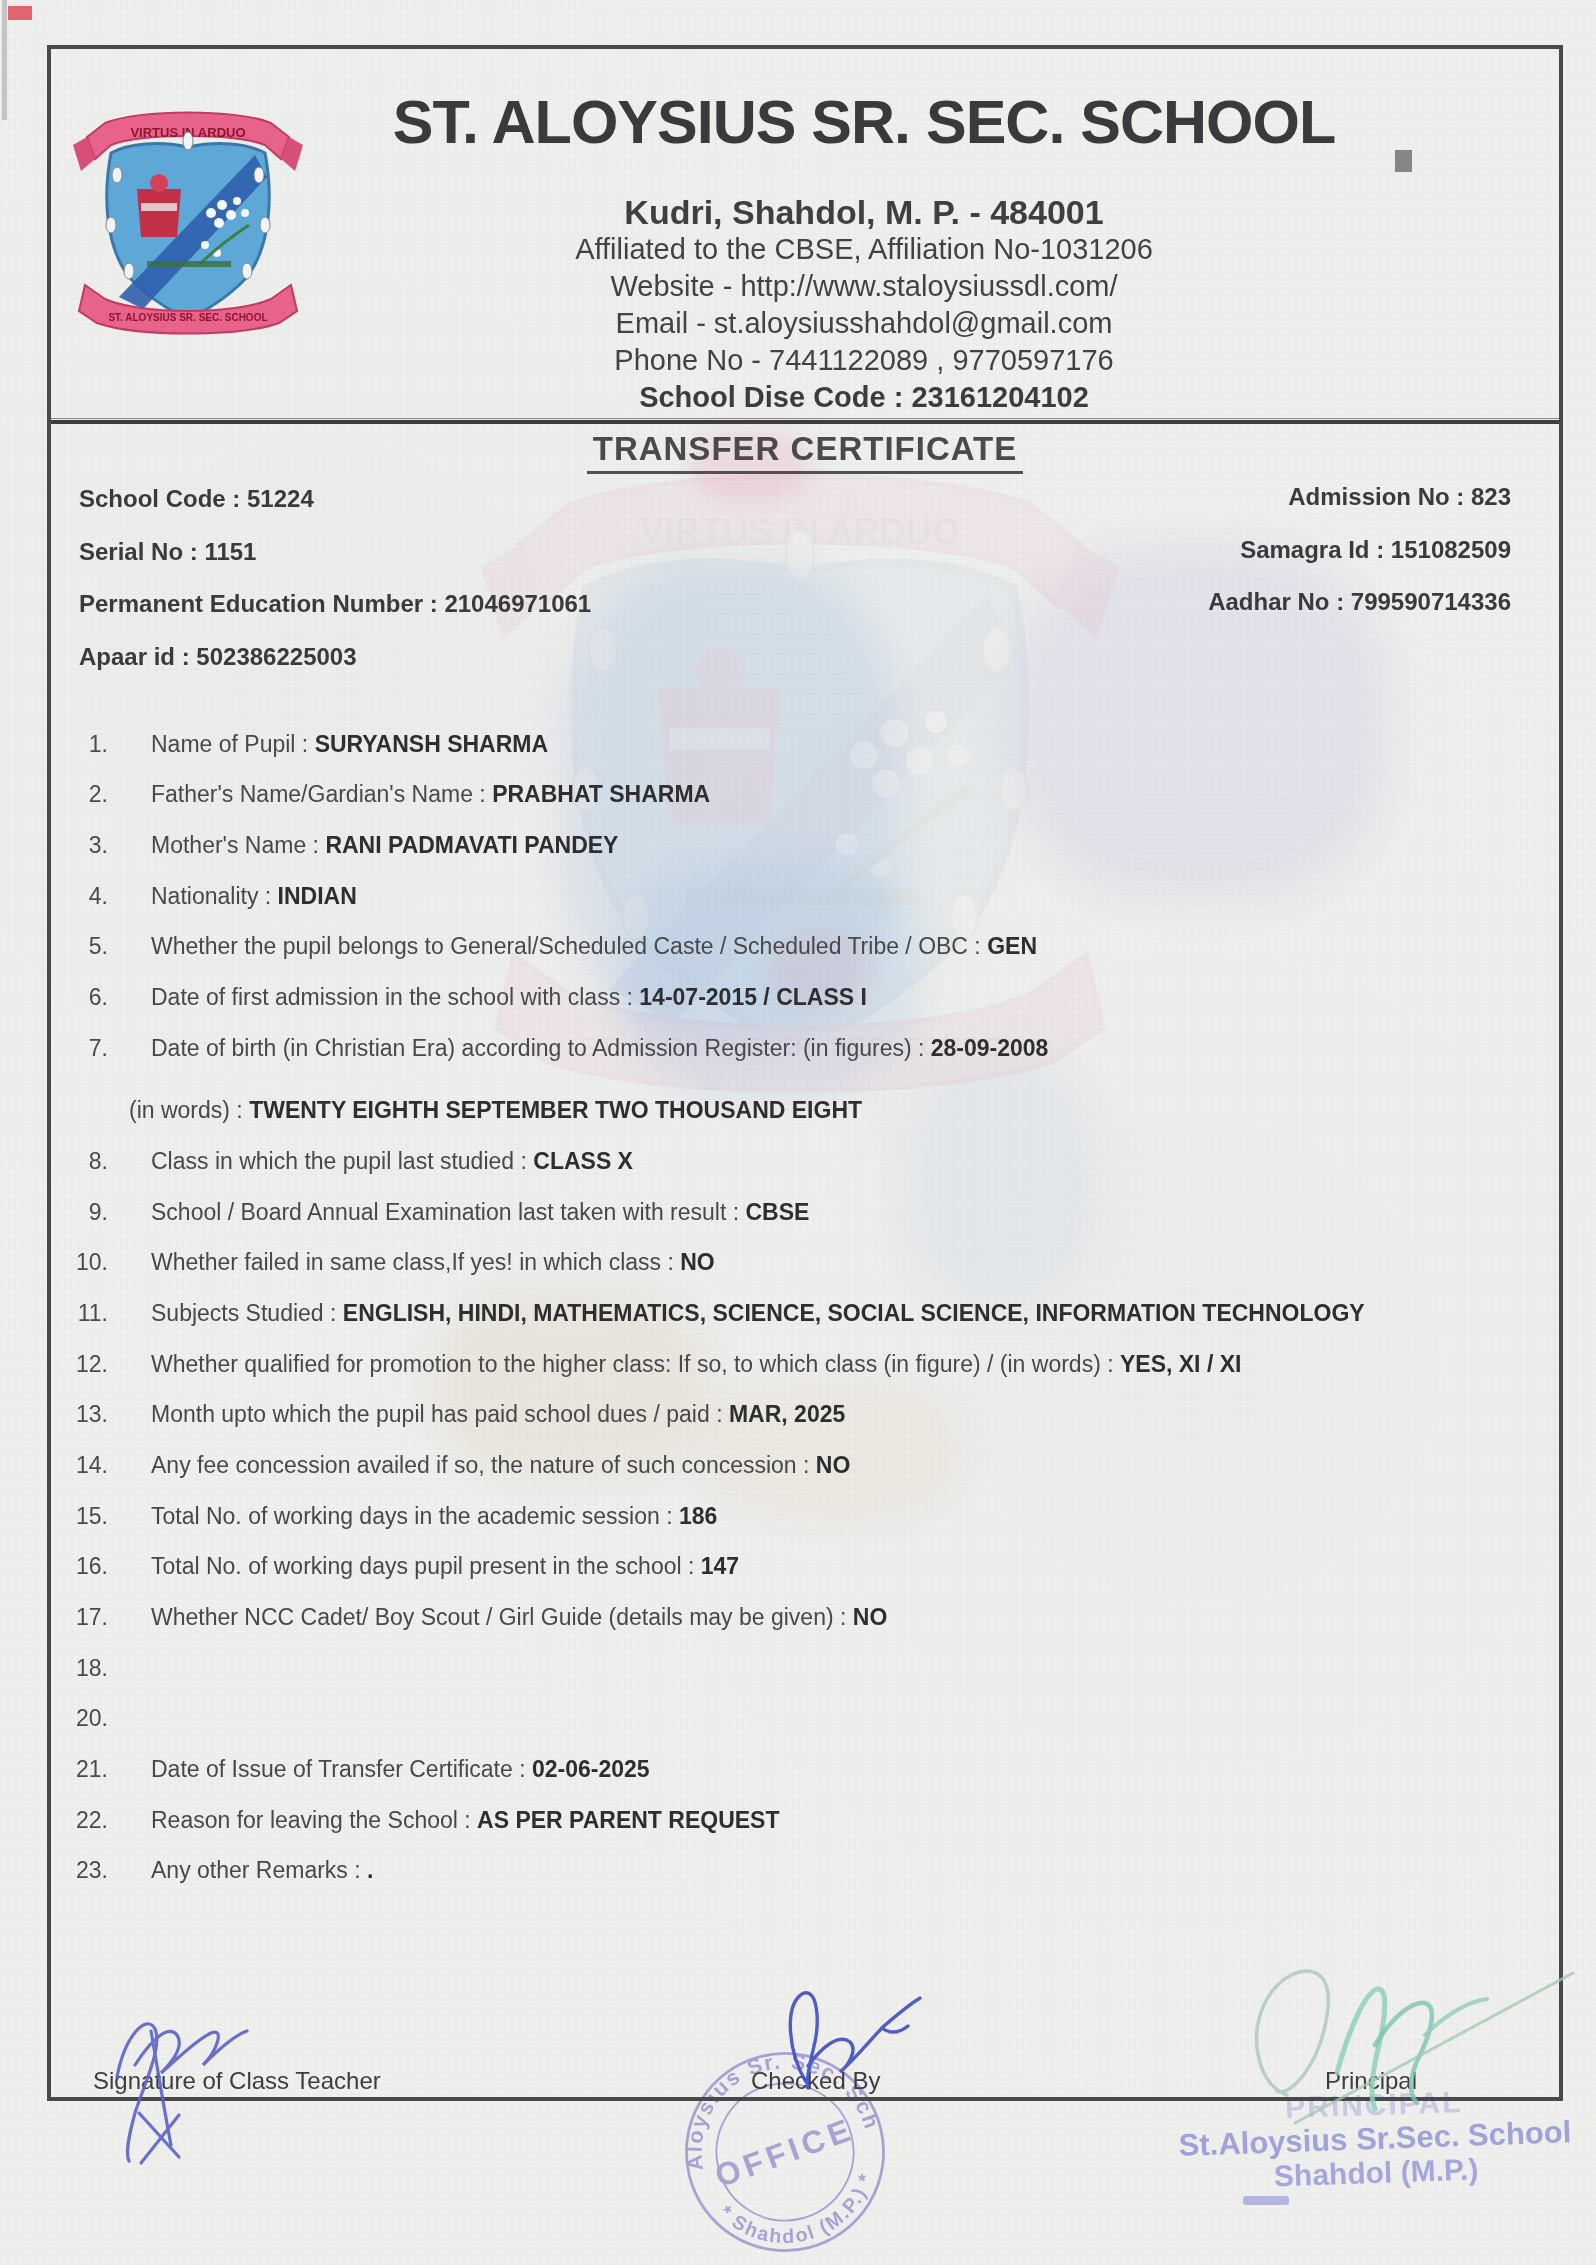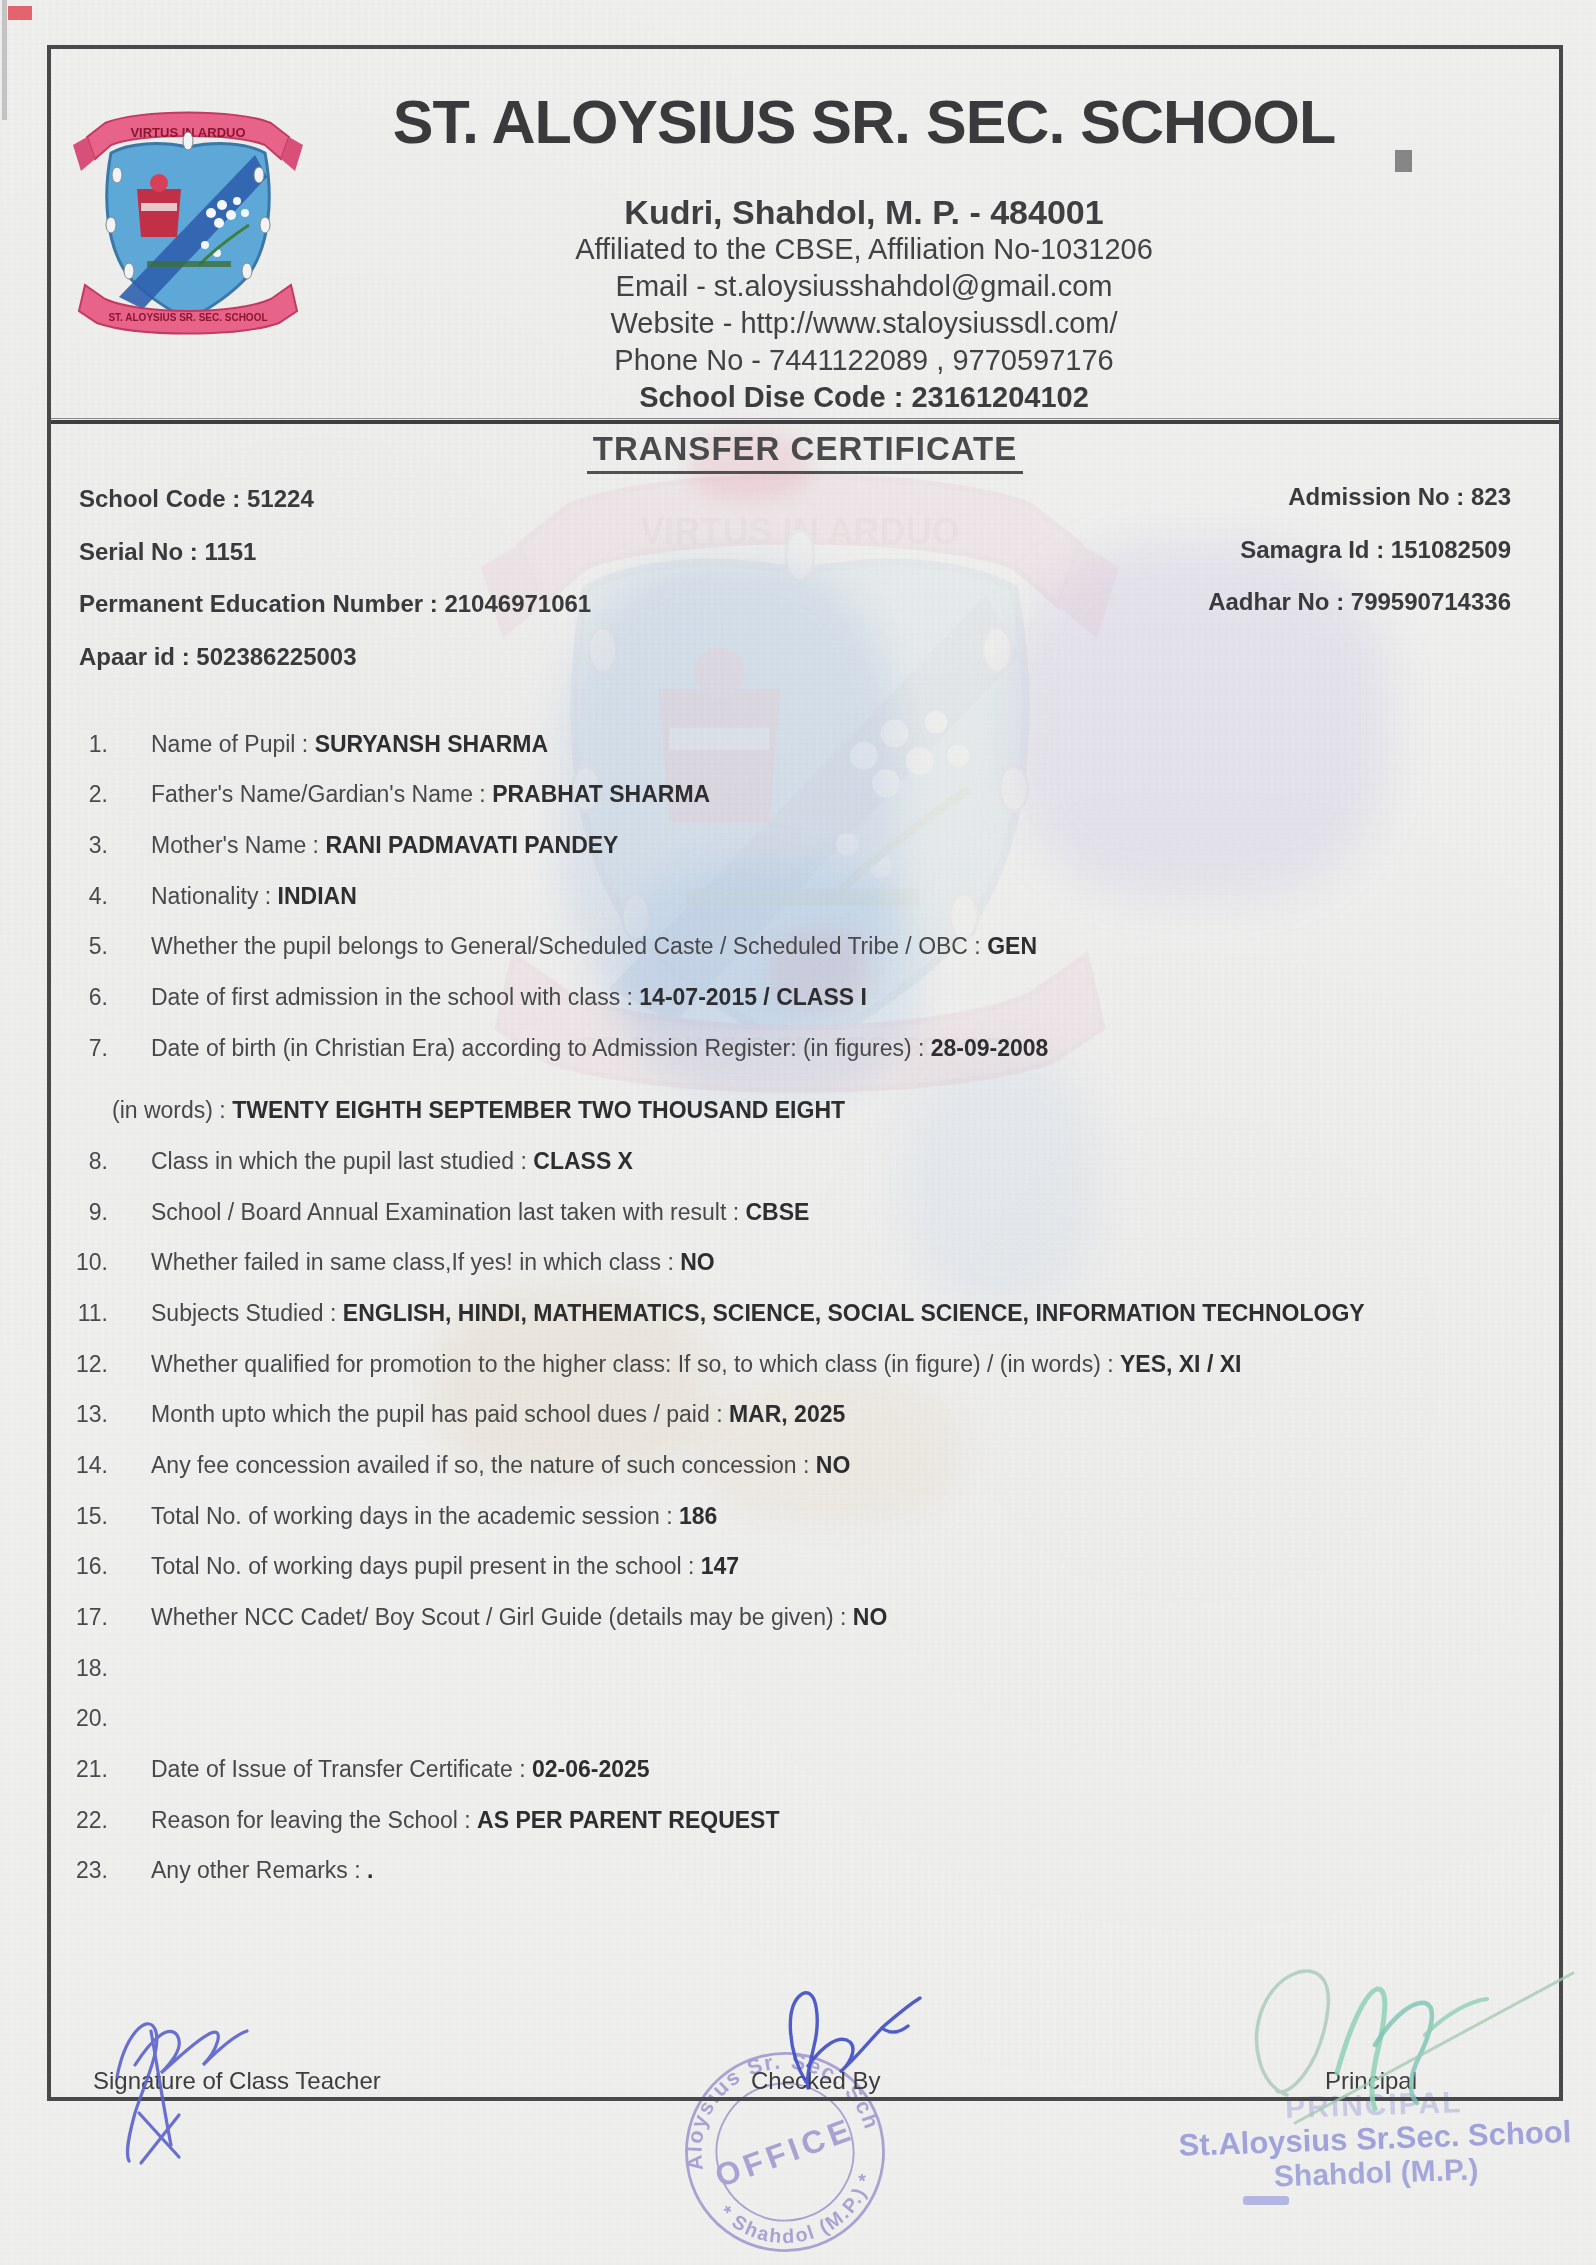--- a/index.html
+++ b/index.html
@@ -41,21 +41,21 @@
   .tc-title{
     display:inline-block;font-size:33px;font-weight:700;color:#4a4a4c;
     letter-spacing:1px;border-bottom:3px solid #515153;padding:0 6px 3px 6px;
   }
   .meta{position:relative;height:222px;padding:10px 48px 0 28px;}
   .meta-left{position:absolute;left:28px;top:10px;}
   .meta-right{position:absolute;right:48px;top:8px;text-align:right;}
   .meta-row{font-size:24px;font-weight:700;color:#3a3a3c;height:52.5px;line-height:30px;}
   .items{padding:0 20px 0 0;}
   .item-row{display:flex;margin-top:24.7px;line-height:26px;font-size:23px;}
-  .item-row.indent{margin-top:36px;padding-left:61px;}
+  .item-row.indent{margin-top:36px;padding-left:78px;}
   .item-row.indent + .item-row{margin-top:25px;}
   .item-no{width:57px;text-align:right;color:#4a4a4c;flex:0 0 57px;}
   .item-text{margin-left:43px;color:#48484a;white-space:nowrap;}
   .item-row.indent .item-text{margin-left:0;}
   .item-value{font-weight:700;color:#2e2e30;}
   .footer-label{position:absolute;bottom:2px;font-size:24px;color:#3d3d3f;line-height:28px;}
   .fl-teacher{left:42px;}
   .fl-checked{left:700px;}
   .fl-principal{left:1274px;}
 
@@ -163,22 +163,22 @@
         </g>
 
         <path d="M26 200 L46 214 C82 230 176 230 212 214 L232 200 L238 226 L220 238 C180 252 78 252 38 238 L20 226 Z" fill="#e8638a" stroke="#c23a62" stroke-width="2"></path>
         <text x="129" y="236" text-anchor="middle" font-size="10" font-weight="700" fill="#8c1530">ST. ALOYSIUS SR. SEC. SCHOOL</text>
       </g>
     </svg>
     <div class="headtext">
       <div class="school-name">ST. ALOYSIUS SR. SEC. SCHOOL</div>
       <div class="address">Kudri, Shahdol, M. P. - 484001</div>
       <div class="hline">Affiliated to the CBSE, Affiliation No-1031206</div>
+      <div class="hline">Website - http://www.staloysiussdl.com/</div>
       <div class="hline">Email - st.aloysiusshahdol@gmail.com</div>
-      <div class="hline">Website - http://www.staloysiussdl.com/</div>
       <div class="hline">Phone No - 7441122089 , 9770597176</div>
       <div class="dise">School Dise Code : 23161204102</div>
     </div>
   </div>
 
   <hr class="divider">
 
   <div class="tc-title-wrap">
     <span class="tc-title">TRANSFER CERTIFICATE</span>
   </div>

